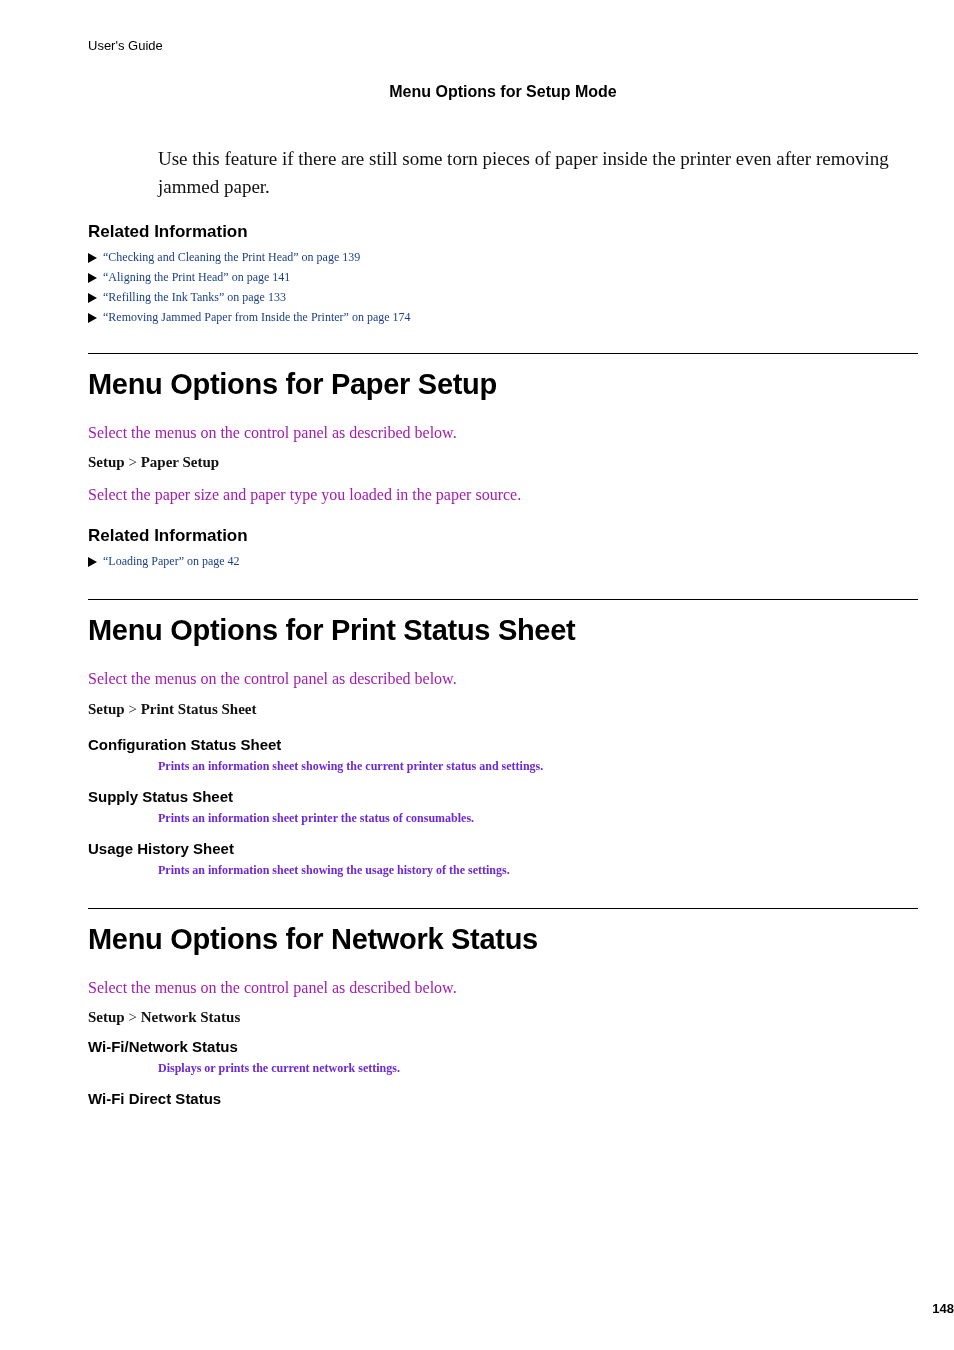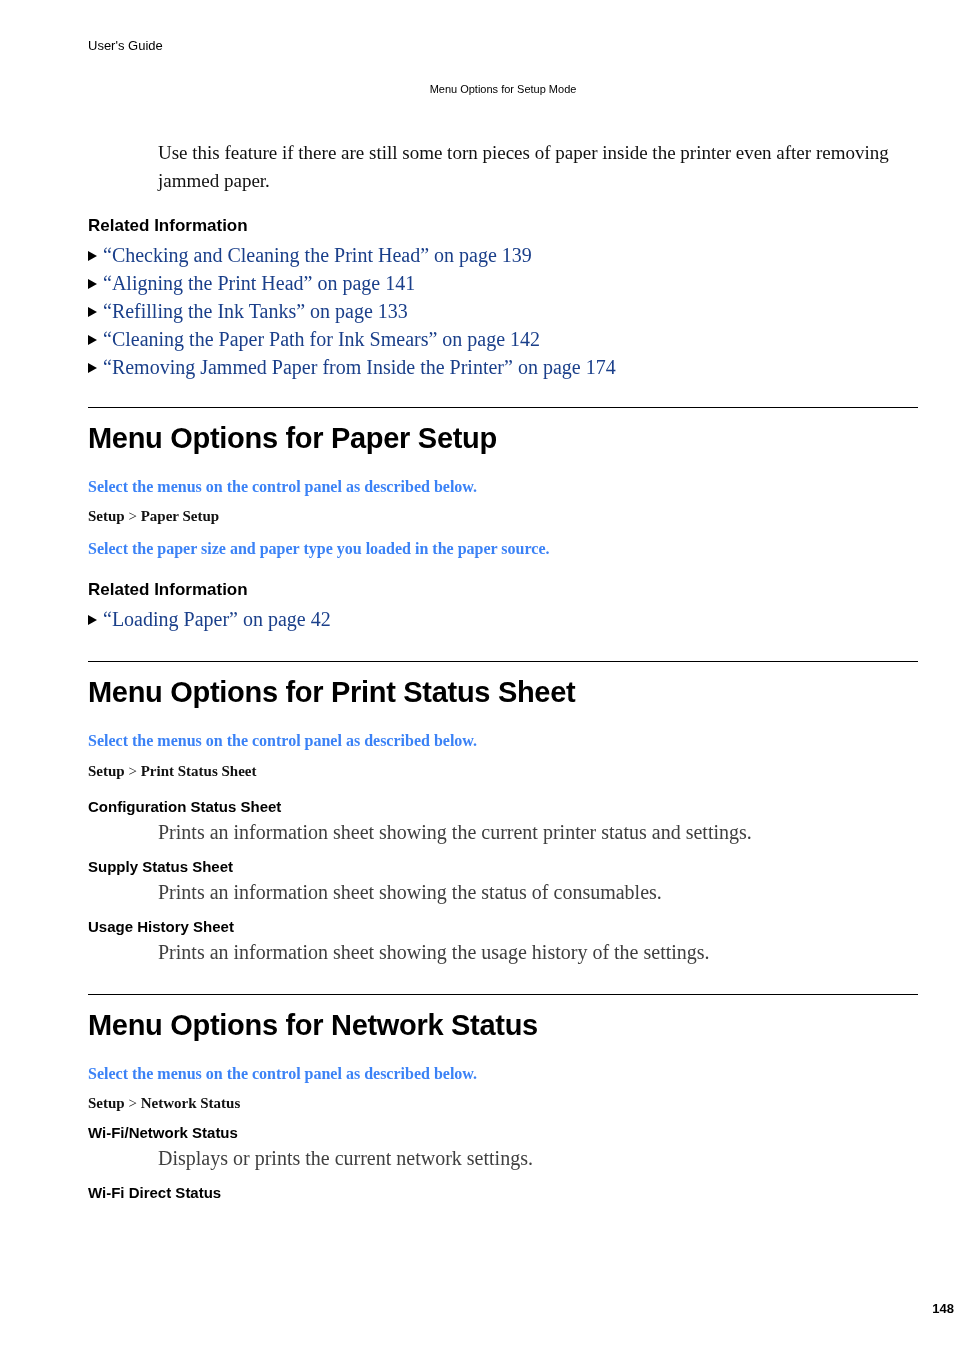--- a/index.html
+++ b/index.html
@@ -15,22 +15,22 @@
     padding: 38px 36px 0 88px;
   }
   .header-line {
     font-family: Verdana, Arial, sans-serif;
     font-size: 13px;
     color: #000;
     margin-bottom: 30px;
   }
   .subheader {
     font-family: Verdana, Arial, sans-serif;
-    font-size: 11px;
-    font-weight: normal;
+    font-size: 16px;
+    font-weight: bold;
     text-align: center;
     margin-bottom: 44px;
     margin-top: 28px;
   }
   .feature-desc {
     font-size: 19px;
     line-height: 1.45;
     margin-left: 70px;
     margin-bottom: 22px;
     color: #111;
@@ -56,59 +56,59 @@
     height: 0;
     border-top: 5px solid transparent;
     border-bottom: 5px solid transparent;
     border-left: 9px solid #000;
     margin-right: 6px;
     flex-shrink: 0;
   }
   .link-list a {
     color: #1a3f8a;
     text-decoration: none;
-    font-size: 20px;
+    font-size: 12px;
   }
   .section-rule {
     border: none;
     border-top: 1.5px solid #000;
     margin-bottom: 14px;
   }
   h1.section-title {
     font-family: Verdana, Arial, sans-serif;
     font-size: 29px;
     font-weight: bold;
     margin-bottom: 20px;
     letter-spacing: -0.3px;
   }
   p.body {
     font-size: 16px;
     line-height: 1.45;
     margin-bottom: 10px;
-    color: #3b82f6;
-    font-weight: bold;
+    color: #a21caf;
   }
   p.crumb {
     font-size: 15px;
     margin-bottom: 12px;
     color: #111;
   }
   p.crumb .bold { font-weight: bold; }
   .item-label {
     font-family: Verdana, Arial, sans-serif;
     font-size: 15px;
     font-weight: bold;
     margin-bottom: 6px;
     margin-top: 6px;
   }
   .item-desc {
-    font-size: 20px;
+    font-size: 12px;
     margin-left: 70px;
     margin-bottom: 14px;
-    color: #404040;
+    color: #6d28d9;
+    font-weight: bold;
   }
   .section-block { margin-bottom: 30px; }
   .page-number {
     font-family: Verdana, Arial, sans-serif;
     font-size: 13px;
     font-weight: bold;
     text-align: right;
     position: absolute;
     bottom: 34px;
     left: 0;
@@ -131,24 +131,20 @@
         <span class="arrow-icon"></span>
         <a href="#">“Checking and Cleaning the Print Head” on page 139</a>
       </li>
     <li>
         <span class="arrow-icon"></span>
         <a href="#">“Aligning the Print Head” on page 141</a>
       </li>
     <li>
         <span class="arrow-icon"></span>
         <a href="#">“Refilling the Ink Tanks” on page 133</a>
-      </li>
-    <li>
-        <span class="arrow-icon"></span>
-        <a href="#">“Cleaning the Paper Path for Ink Smears” on page 142</a>
       </li>
     <li>
         <span class="arrow-icon"></span>
         <a href="#">“Removing Jammed Paper from Inside the Printer” on page 174</a>
       </li>
   </ul>
 
   <div class="section-block">
     <hr class="section-rule">
     <h1 class="section-title">Menu Options for Paper Setup</h1>
@@ -172,21 +168,21 @@
     <h1 class="section-title">Menu Options for Print Status Sheet</h1>
     <p class="body">Select the menus on the control panel as described below.</p>
     <p class="crumb" style="margin-bottom:18px;">
       <span class="bold">Setup</span><span> &gt; </span><span class="bold">Print Status Sheet</span>
     </p>
 
     <div class="item-label">Configuration Status Sheet</div>
     <p class="item-desc">Prints an information sheet showing the current printer status and settings.</p>
 
     <div class="item-label">Supply Status Sheet</div>
-    <p class="item-desc">Prints an information sheet showing the status of consumables.</p>
+    <p class="item-desc">Prints an information sheet printer the status of consumables.</p>
 
     <div class="item-label">Usage History Sheet</div>
     <p class="item-desc">Prints an information sheet showing the usage history of the settings.</p>
   </div>
 
   <div class="section-block" style="margin-bottom:0;">
     <hr class="section-rule">
     <h1 class="section-title">Menu Options for Network Status</h1>
     <p class="body">Select the menus on the control panel as described below.</p>
     <p class="crumb" style="">

